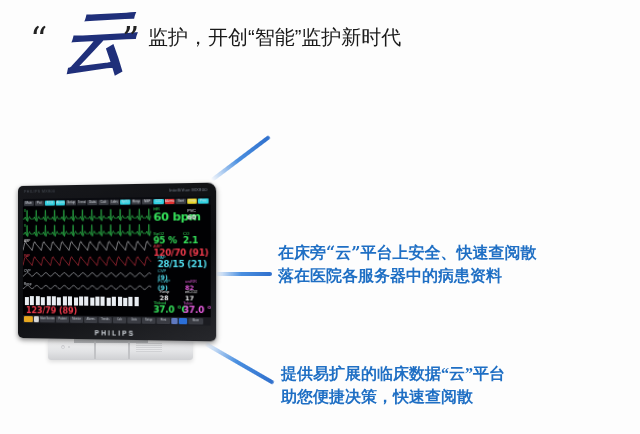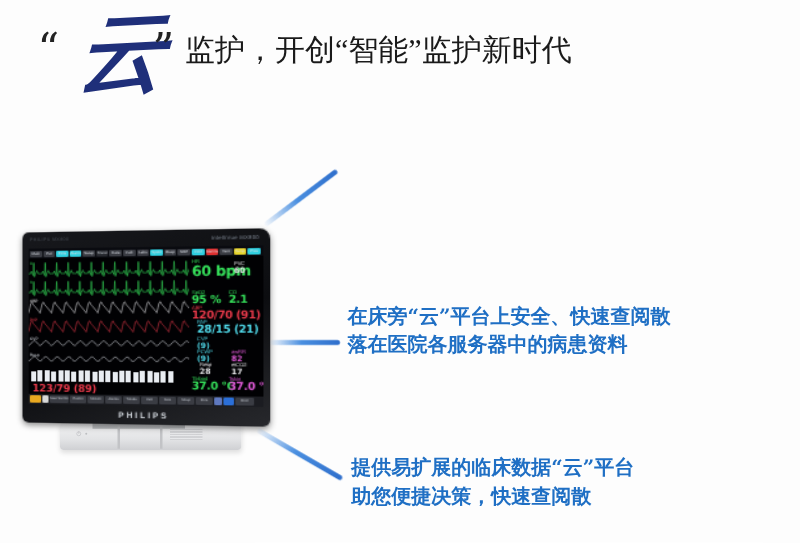--- a/index.html
+++ b/index.html
@@ -54,23 +54,23 @@
     position: absolute;
     left: 122px; top: 22px;
     font-size: 34px;
     color: #222;
     font-family: "DejaVu Serif", serif;
     line-height: 1;
   }
   #title-text {
     position: absolute;
     left: 148px; top: 24px;
-    font-size: 24px;
+    font-size: 20px;
     color: #1a1a1a;
-    font-family: Liberation Serif, serif;
+    font-family: Liberation Sans, sans-serif;
     letter-spacing: 0px;
     white-space: nowrap;
   }
 
   
   #monitor-wrap {
     position: absolute;
     left: 18px; top: 186px;
     width: 208px; height: 180px;
   }
@@ -287,21 +287,21 @@
     font-family: "DejaVu Serif", serif;
     font-weight: bold;
     font-size: 16px;
     line-height: 23px;
     letter-spacing: 0px;
     white-space: nowrap;
     text-shadow: 0 1px 1px rgba(255,255,255,0.6);
   }
   #callout-1 { left: 278px; top: 114px; }
   #callout-2 { left: 278px; top: 241px; }
-  #callout-3 { left: 281px; top: 362px; }
+  #callout-3 { left: 281px; top: 362px; font-family: Liberation Serif, serif; }
 
   .connector {
     position: absolute;
     height: 4px;
     border-radius: 2px;
     background: linear-gradient(90deg, rgba(110,160,235,0.05) 0%, #4a8fe0 45%, #2f6fcc 100%);
     filter: blur(0.3px);
   }
   #conn-1 {
     left: 212px; top: 178px;

